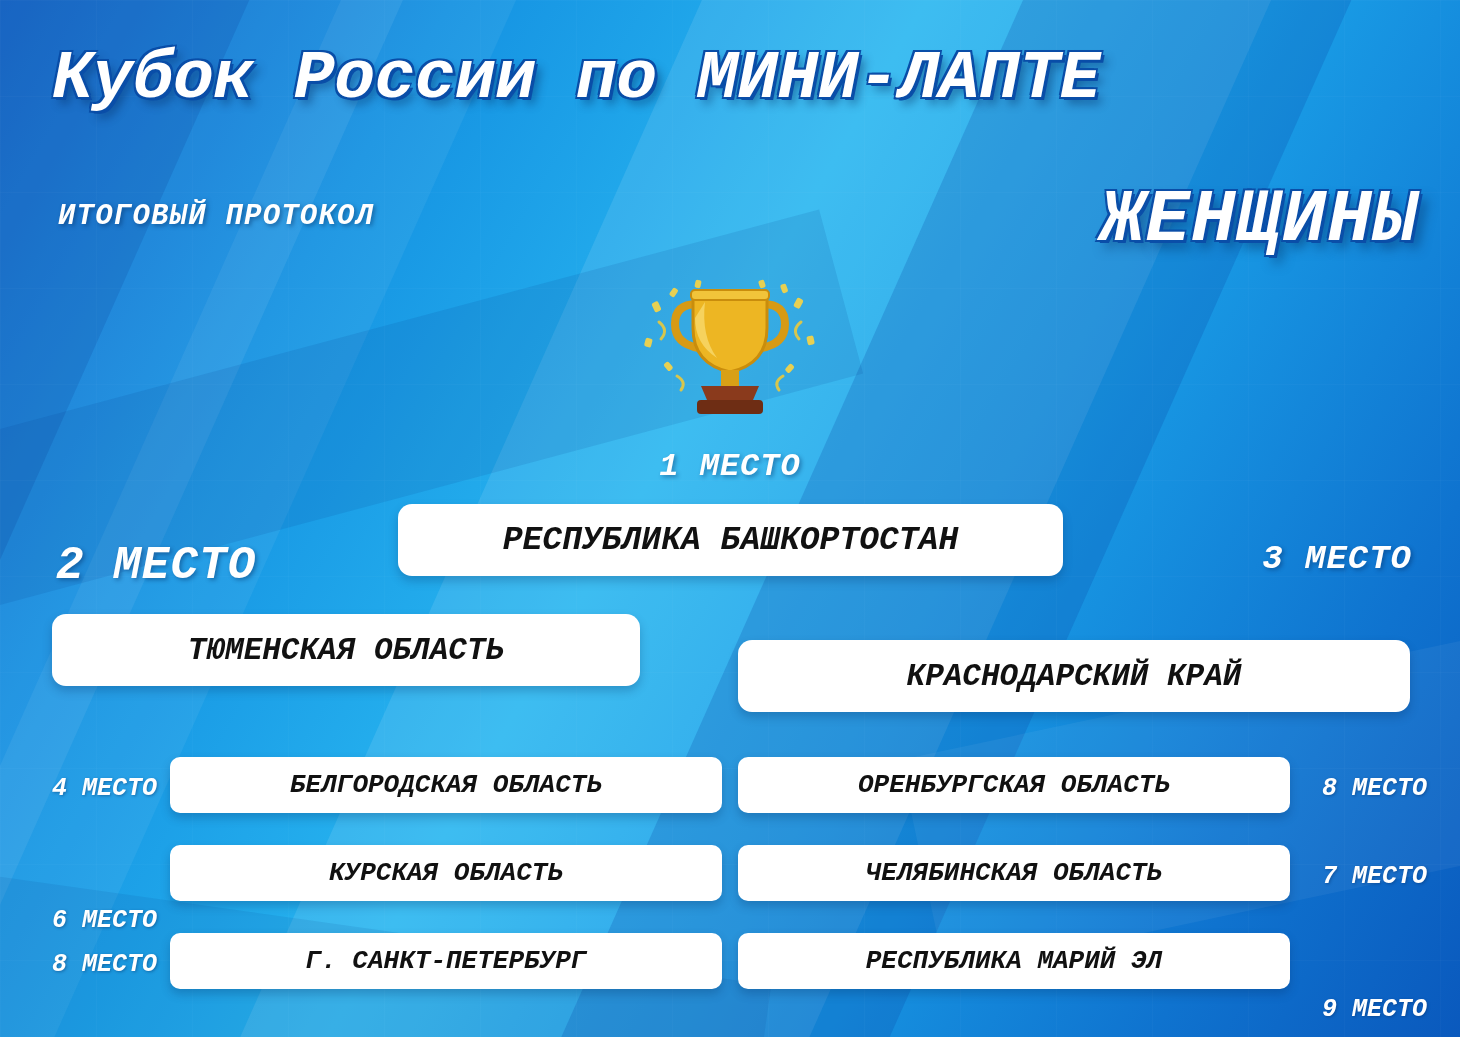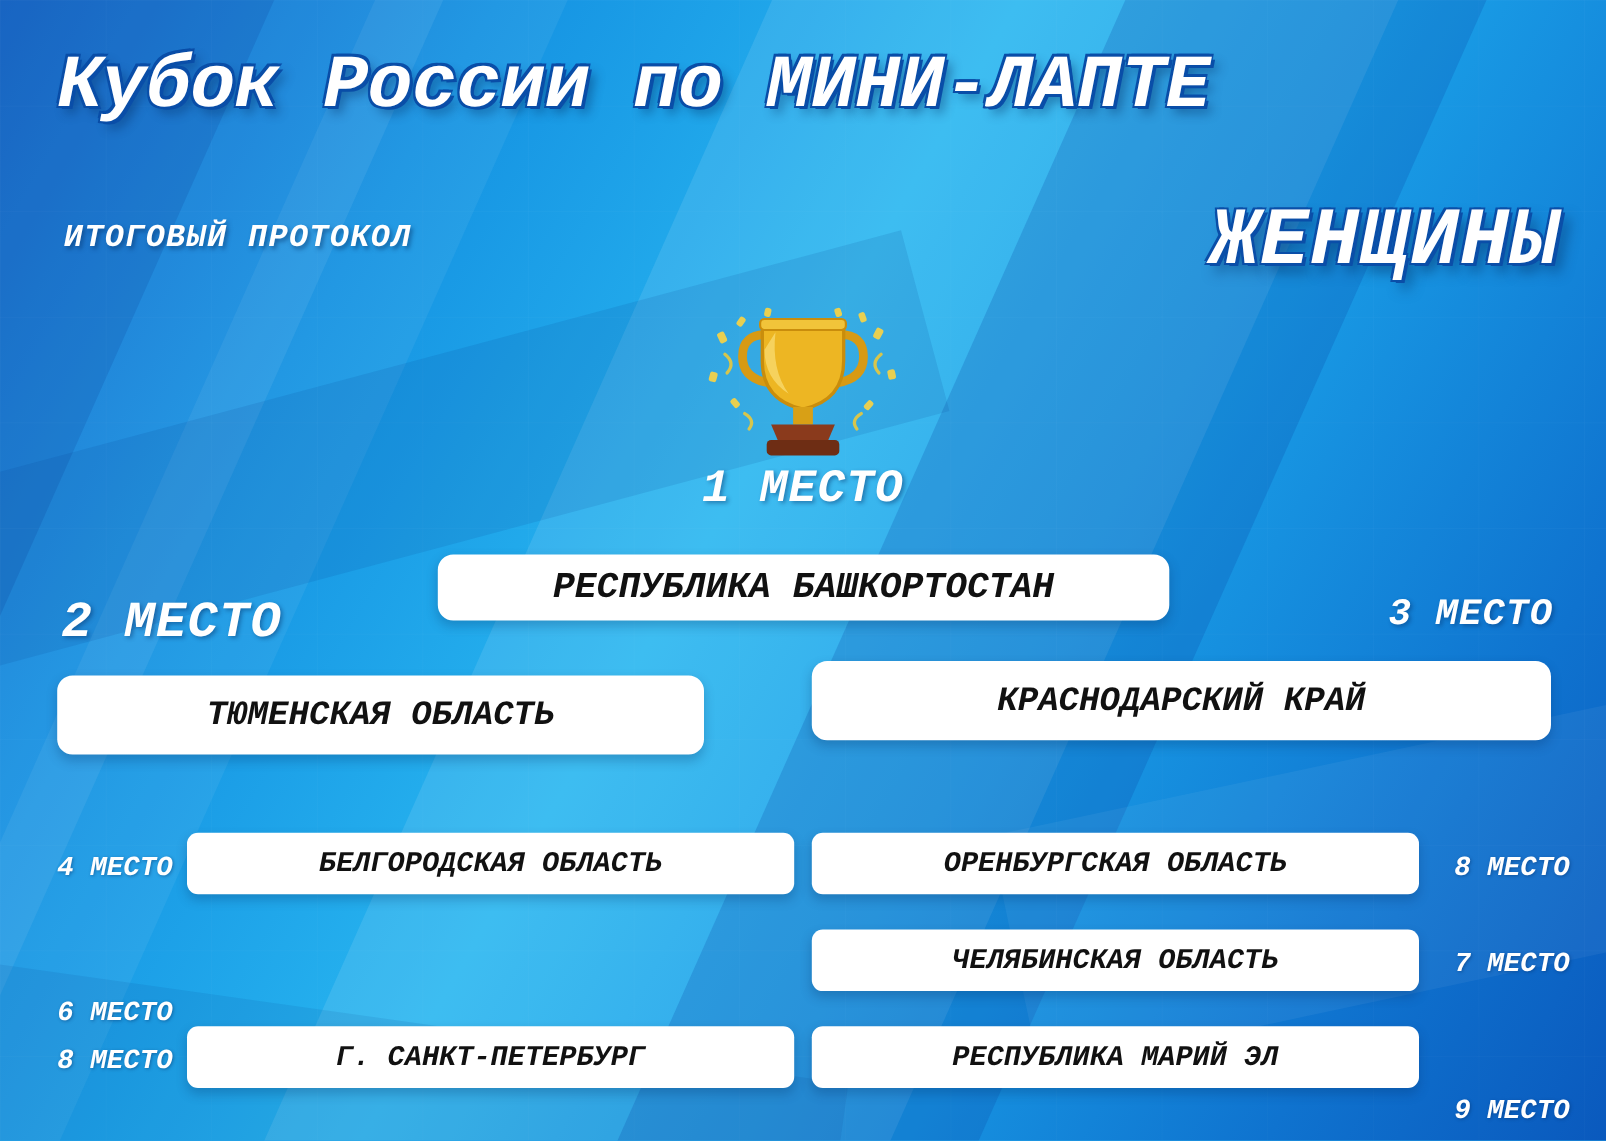--- a/index.html
+++ b/index.html
@@ -164,21 +164,21 @@
 
   
   .place-label {
     position: absolute;
     font-weight: bold;
     font-style: italic;
     color: #ffffff;
     text-shadow: 2px 2px 4px rgba(4,45,100,0.45);
     white-space: nowrap;
   }
-  .lbl-1 { top: 420px; left: 50%; transform: translateX(-50%); font-size: 42px; letter-spacing: 1px; }
+  .lbl-1 { top: 448px; left: 50%; transform: translateX(-50%); font-size: 32px; letter-spacing: 1px; }
   .lbl-2 { top: 540px; left: 56px; font-size: 46px; letter-spacing: 1px; }
   .lbl-3 { top: 540px; right: 48px; font-size: 34px; letter-spacing: 1px; }
 
   .small-label {
     position: absolute;
     font-size: 25px;
     font-weight: bold;
     font-style: italic;
     color: #ffffff;
     text-shadow: 1px 1px 3px rgba(4,45,100,0.45);
@@ -199,35 +199,35 @@
     font-style: italic;
     text-align: center;
     box-sizing: border-box;
     padding: 0 14px;
   }
 
   .plate-1 {
     top: 504px;
     left: 398px;
     width: 665px;
-    height: 60px;
+    height: 72px;
     font-size: 33px;
     border-radius: 14px;
   }
   .plate-2 {
     top: 614px;
     left: 52px;
     width: 588px;
     height: 72px;
     font-size: 31px;
     border-radius: 14px;
     text-align: center;
   }
   .plate-3 {
-    top: 601px;
+    top: 640px;
     left: 738px;
     width: 672px;
     height: 72px;
     font-size: 31px;
     border-radius: 14px;
   }
 
   .plate-row {
     height: 56px;
     font-size: 26px;
@@ -319,20 +319,21 @@
     <div class="place-label lbl-3">3 МЕСТО</div>
     <div class="plate plate-3">КРАСНОДАРСКИЙ КРАЙ</div>
 
     <div class="small-label sl-4">4 МЕСТО</div>
     <div class="plate plate-row col-left r4">БЕЛГОРОДСКАЯ ОБЛАСТЬ</div>
 
     <div class="small-label sl-5">8 МЕСТО</div>
     <div class="plate plate-row col-right r4">ОРЕНБУРГСКАЯ ОБЛАСТЬ</div>
 
     <div class="small-label sl-6">6 МЕСТО</div>
+    <div class="plate plate-row col-left r6">КУРСКАЯ ОБЛАСТЬ</div>
 
     <div class="small-label sl-7">7 МЕСТО</div>
     <div class="plate plate-row col-right r6">ЧЕЛЯБИНСКАЯ ОБЛАСТЬ</div>
 
     <div class="small-label sl-8">8 МЕСТО</div>
     <div class="plate plate-row col-left r8">Г. САНКТ-ПЕТЕРБУРГ</div>
 
     <div class="small-label sl-9">9 МЕСТО</div>
     <div class="plate plate-row col-right r8">РЕСПУБЛИКА МАРИЙ ЭЛ</div>
 

